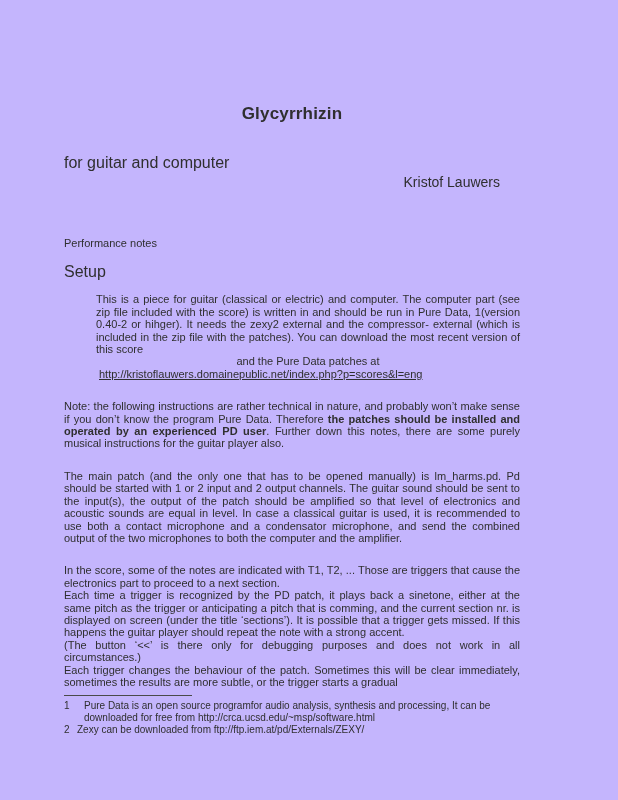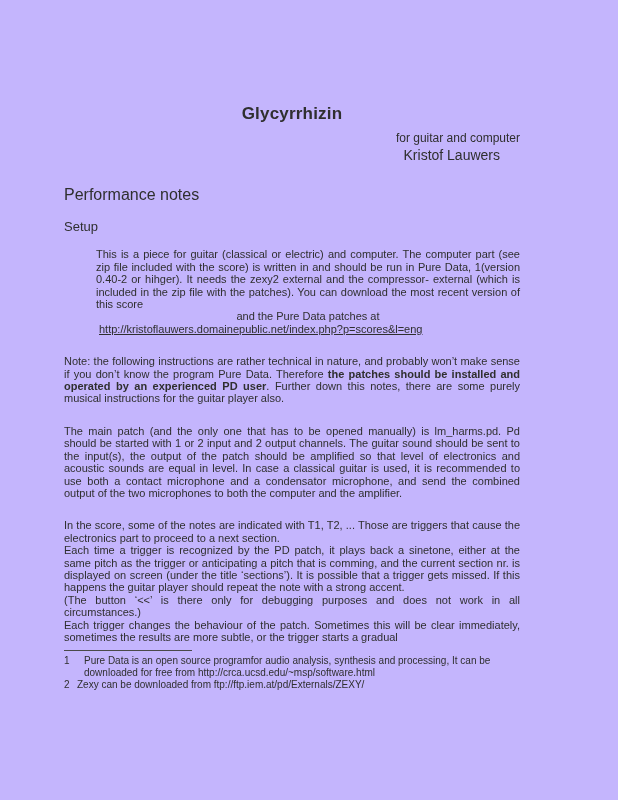--- a/index.html
+++ b/index.html
@@ -16,33 +16,33 @@
     overflow: hidden;
   }
   .title {
     margin-top: 104px;
     text-align: center;
     font-size: 17px;
     font-weight: bold;
     letter-spacing: 0.2px;
   }
   .subtitle {
-    margin-top: 7px;
-    text-align: right;
-    font-size: 12px;
+    margin-top: 30px;
+    text-align: left;
+    font-size: 16px;
   }
   .author {
     margin-top: 2px;
     text-align: right;
     padding-right: 20px;
     font-size: 14px;
   }
   .section-heading {
-    margin-top: 23px;
-    font-size: 16px;
+    margin-top: 47px;
+    font-size: 11px;
   }
   .subsection-heading {
     margin-top: 17px;
     font-size: 12px;
   }
   .bodytext { font-size: 11px; line-height: 12.4px; }
   .para { margin-top: 20px; text-align: justify; }
   .para.first { margin-top: 15px; margin-left: 32px; }
   .indent1 { text-indent: 3px; }
   .line { text-align: justify; }
@@ -71,21 +71,21 @@
 <div class="page">
 
   <div class="title">Glycyrrhizin</div>
 
   <div class="subtitle">for guitar and computer</div>
 
   <div class="author">Kristof Lauwers</div>
 
   <div class="section-heading">Performance notes</div>
 
-  <div class="subsection-heading bodytext" style="font-size:13px">Setup</div>
+  <div class="subsection-heading bodytext" style="font-size:16px">Setup</div>
 
   <div class="bodytext">
 
     <div class="para first">
       <span class="indent1">This is a piece for guitar (classical or electric) and computer. The computer part (see zip file included with the score) is written in and should be run in Pure Data, 1(version 0.40-2 or hihger). It needs the zexy2 external and the compressor- external (which is included in the zip file with the patches).  You can download the most recent version of this score</span>
       <div style="text-align:center">and the Pure Data patches at</div>
       <div style="text-align:left">
         <span class="doc-link">http://kristoflauwers.domainepublic.net/index.php?p=scores&amp;l=eng</span>
       </div>
     </div>

